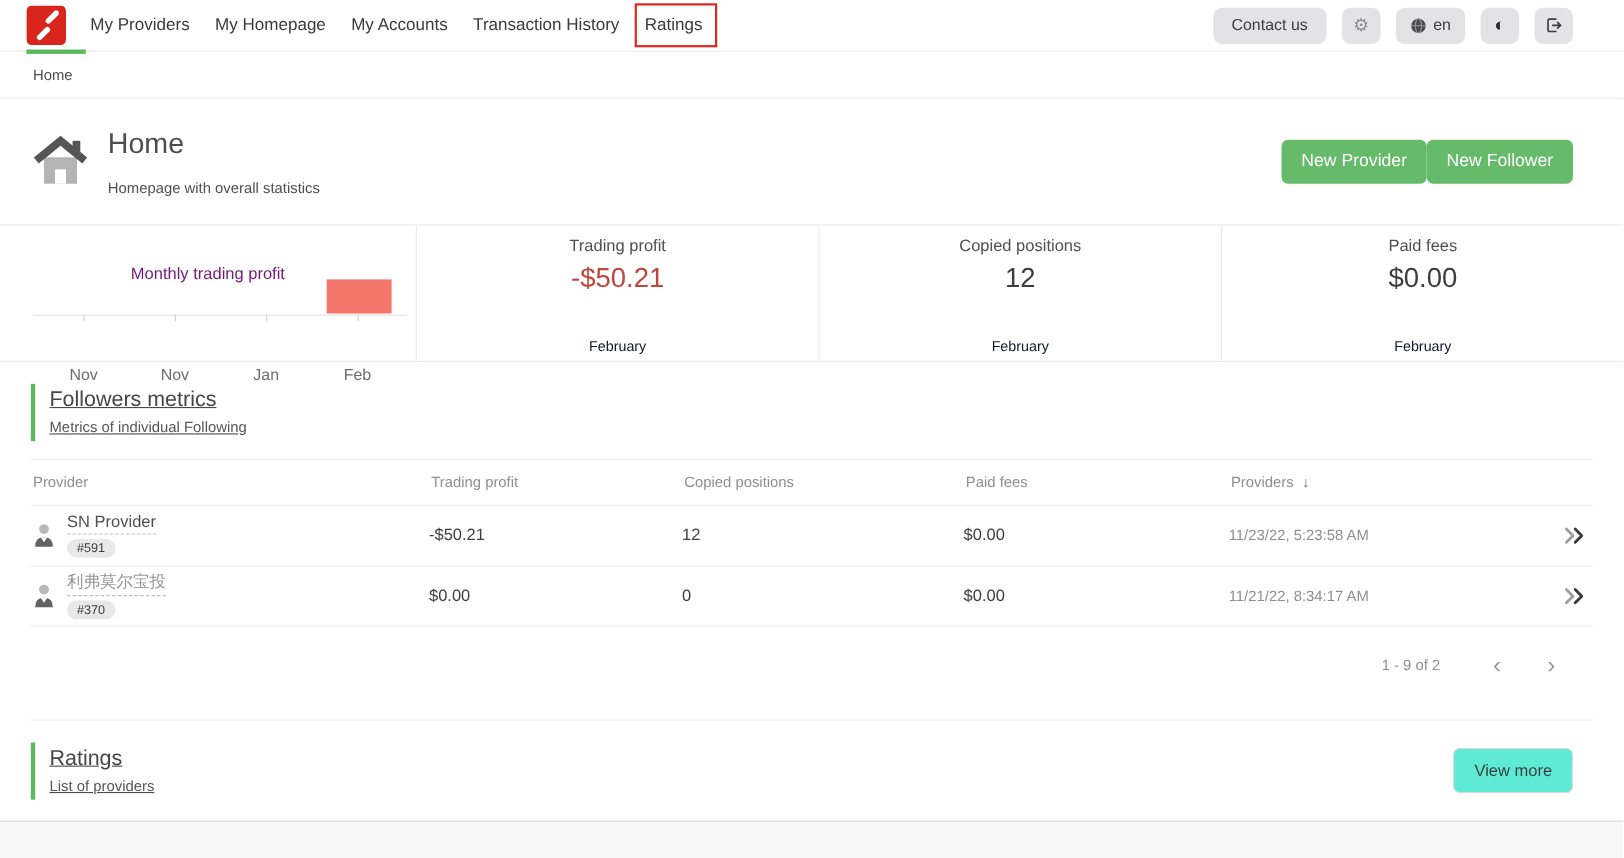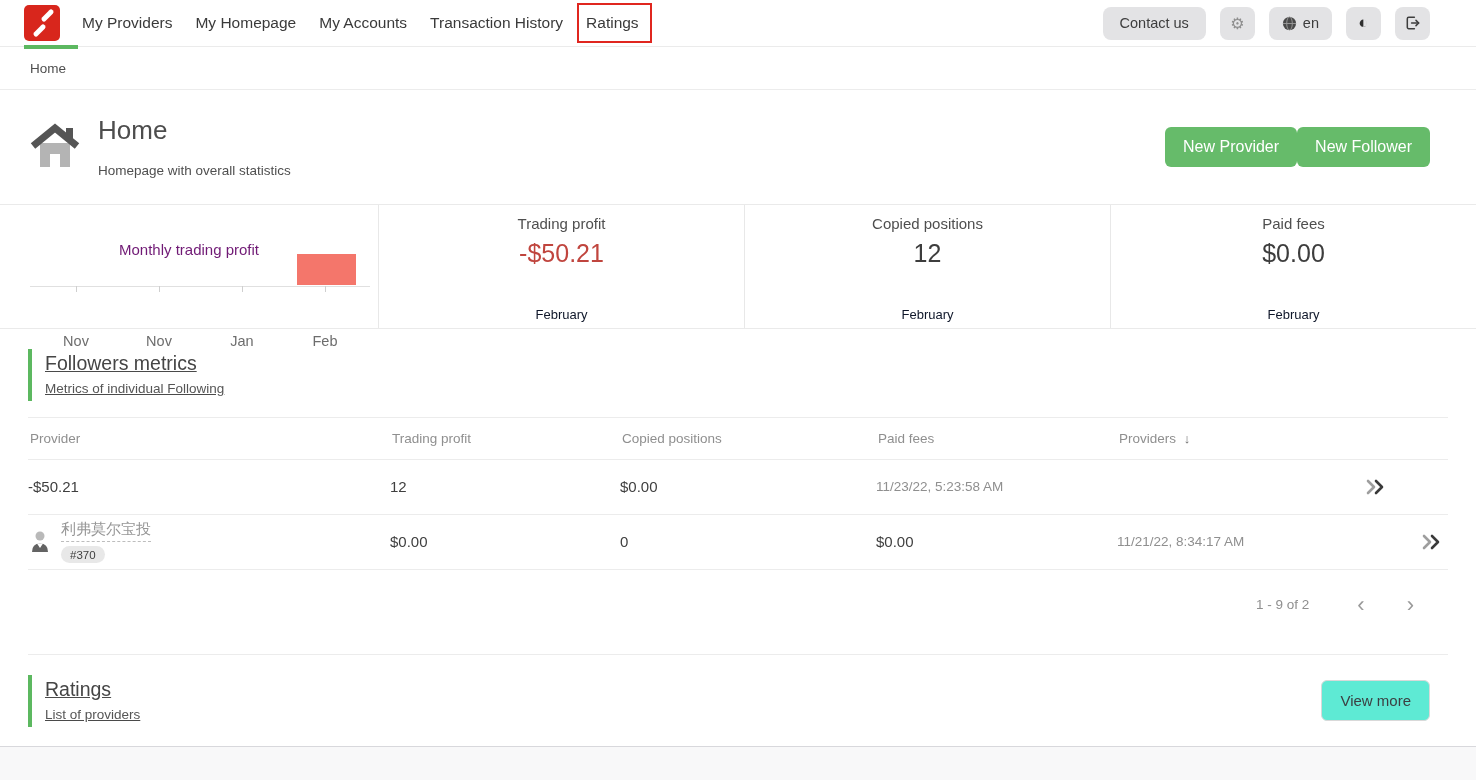--- a/index.html
+++ b/index.html
@@ -186,20 +186,31 @@
     <span class="th">Copied positions</span>
     <span class="th">Paid fees</span>
     <span class="th">
       <span>Providers</span>
       <span class="sort-arrow">↓</span>
     </span>
     <span class="th"></span>
   </div>
 
   <div class="trow">
+    <div class="provider-cell">
+      <svg width="20" height="22" viewBox="0 0 20 22">
+        <circle cx="10" cy="5" r="4.5" fill="#b9b9b9"></circle>
+        <path d="M2 21 q0 -8.5 8 -8.5 q8 0 8 8.5 z" fill="#636363"></path>
+        <polygon points="7,12.5 10,17 13,12.5" fill="#ffffff"></polygon>
+      </svg>
+      <div class="p-stack">
+        <span class="p-name">SN Provider</span>
+        <span class="p-badge">#591</span>
+      </div>
+    </div>
     <span>-$50.21</span>
     <span>12</span>
     <span>$0.00</span>
     <span class="registered-cell">11/23/22, 5:23:58 AM</span>
     <span class="chevron-cell">
       <svg width="22" height="16" viewBox="0 0 22 16">
         <polyline points="4,2 10,8 4,14" fill="none" stroke="#9e9e9e" stroke-width="2.6" stroke-linecap="round" stroke-linejoin="round"></polyline>
         <polyline points="12,2 18,8 12,14" fill="none" stroke="#3a3a3a" stroke-width="2.6" stroke-linecap="round" stroke-linejoin="round"></polyline>
       </svg>
     </span>

